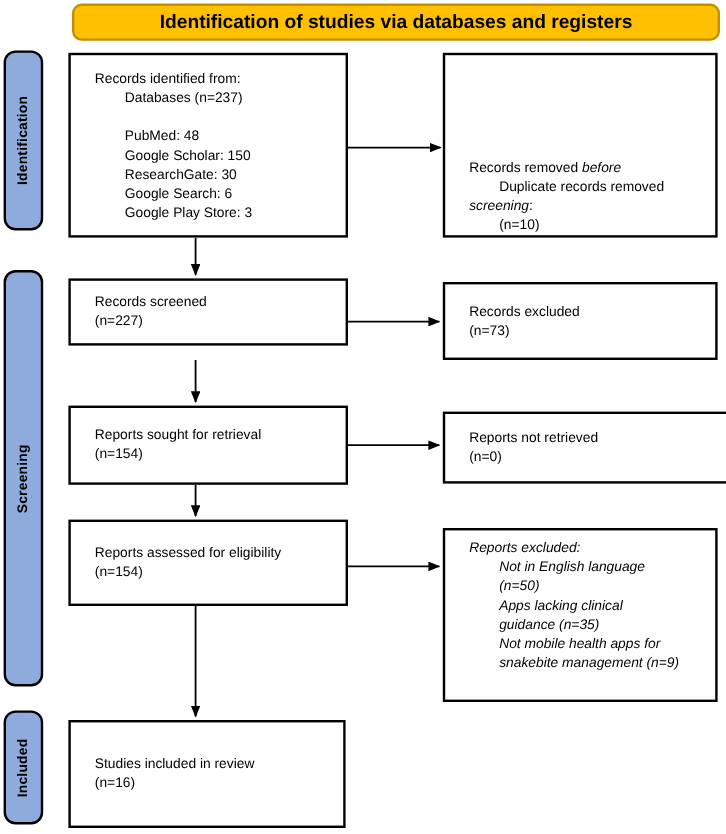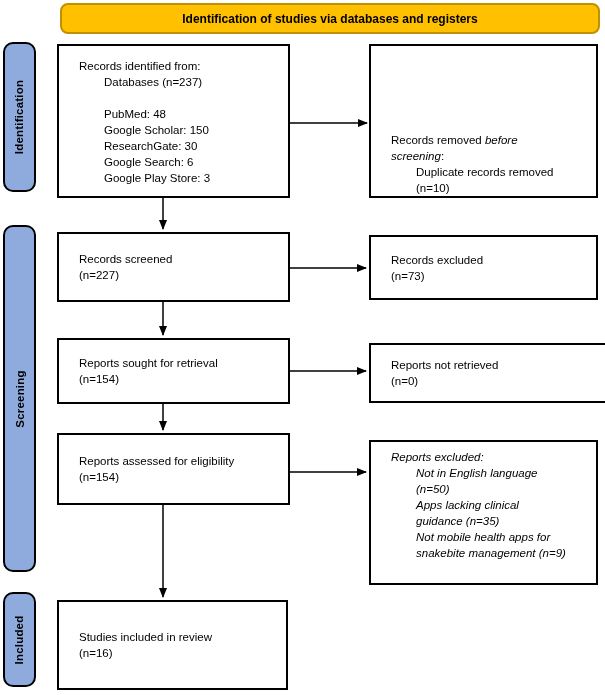--- a/index.html
+++ b/index.html
@@ -13,21 +13,21 @@
   #canvas{
     position:relative;width:605px;height:695px;background:#ffffff;
     font-family:"Liberation Sans","DejaVu Sans",sans-serif;color:#000;
     font-size:11.5px;line-height:16px;overflow:hidden;
   }
   .banner{
     position:absolute;left:60px;top:3px;width:540px;height:31px;
     background:var(--banner-fill);border:2.5px solid var(--banner-border);
     border-radius:8px;box-sizing:border-box;
     display:flex;align-items:center;justify-content:center;
-    font-weight:bold;font-size:12px;
+    font-weight:bold;font-size:16px;
   }
   .stage{
     position:absolute;left:3px;width:33px;
     background:var(--stage-fill);border:2px solid var(--box-border);
     border-radius:10px;box-sizing:border-box;
     display:flex;align-items:center;justify-content:center;
   }
   .stage span{
     transform:rotate(-90deg);white-space:nowrap;
     font-weight:bold;font-size:11.5px;letter-spacing:.2px;
@@ -89,28 +89,28 @@
     <div class="line indent">Google Scholar: 150</div>
     <div class="line indent">ResearchGate: 30</div>
     <div class="line indent">Google Search: 6</div>
     <div class="line indent">Google Play Store: 3</div>
   </div>
 
   <div class="box vcenter" style="left:369px;top:44px;width:229px;height:154px;justify-content:flex-end;">
     <div class="line">
       <span>Records removed </span><span class="it">before</span>
     </div>
+    <div class="line indent">Duplicate records removed</div>
     <div class="line">
       <span class="it">screening</span><span>:</span>
     </div>
-    <div class="line indent">Duplicate records removed</div>
     <div class="line indent">(n=10)</div>
   </div>
 
-  <div class="box vcenter" style="left:57px;top:232px;width:233px;height:70px;">
+  <div class="box vcenter" style="left:57px;top:232px;width:233px;height:56px;">
     <div class="line">Records screened</div>
     <div class="line">(n=227)</div>
   </div>
 
   <div class="box vcenter" style="left:369px;top:235px;width:229px;height:65px;">
     <div class="line">Records excluded</div>
     <div class="line">(n=73)</div>
   </div>
 
   <div class="box vcenter" style="left:57px;top:338px;width:233px;height:66px;">

